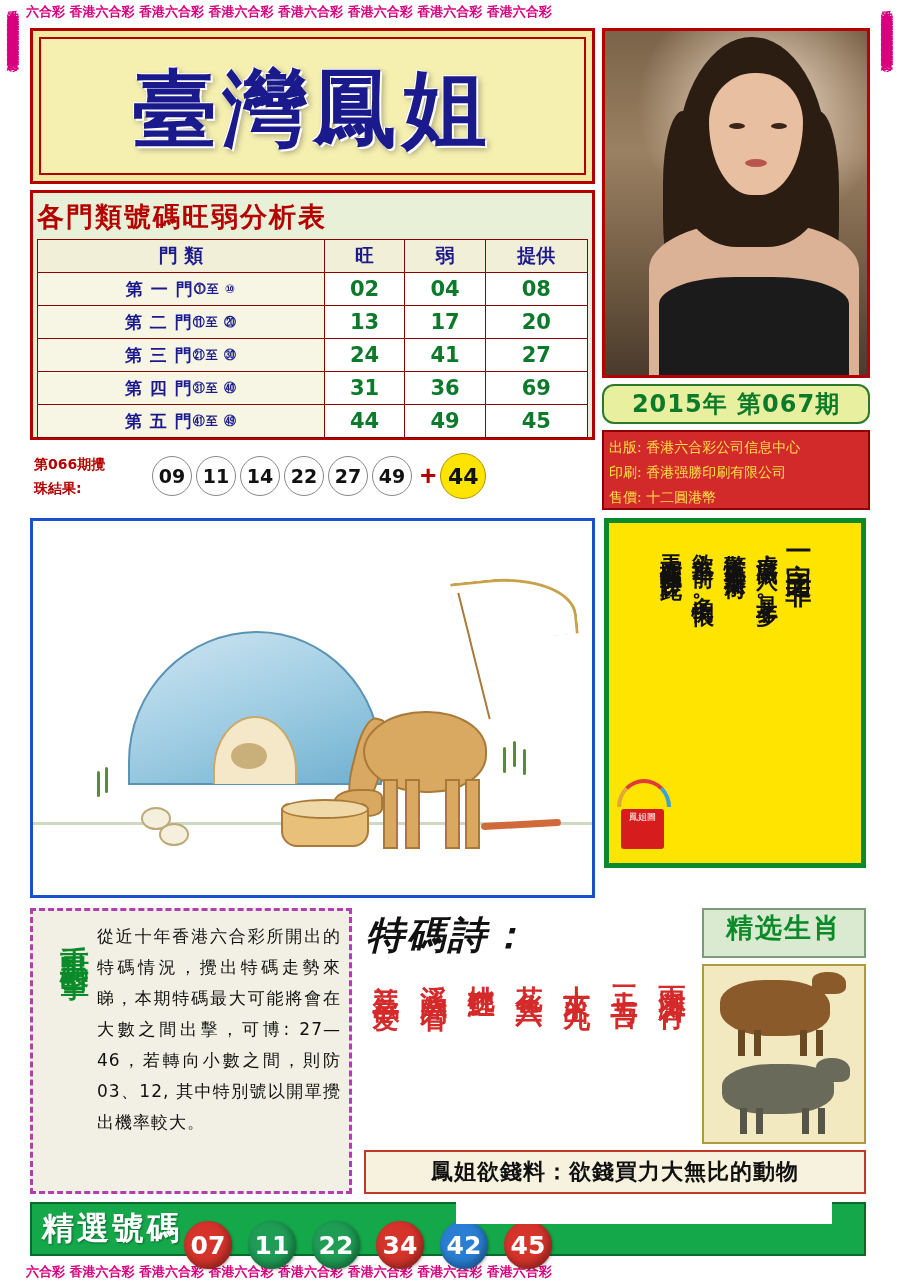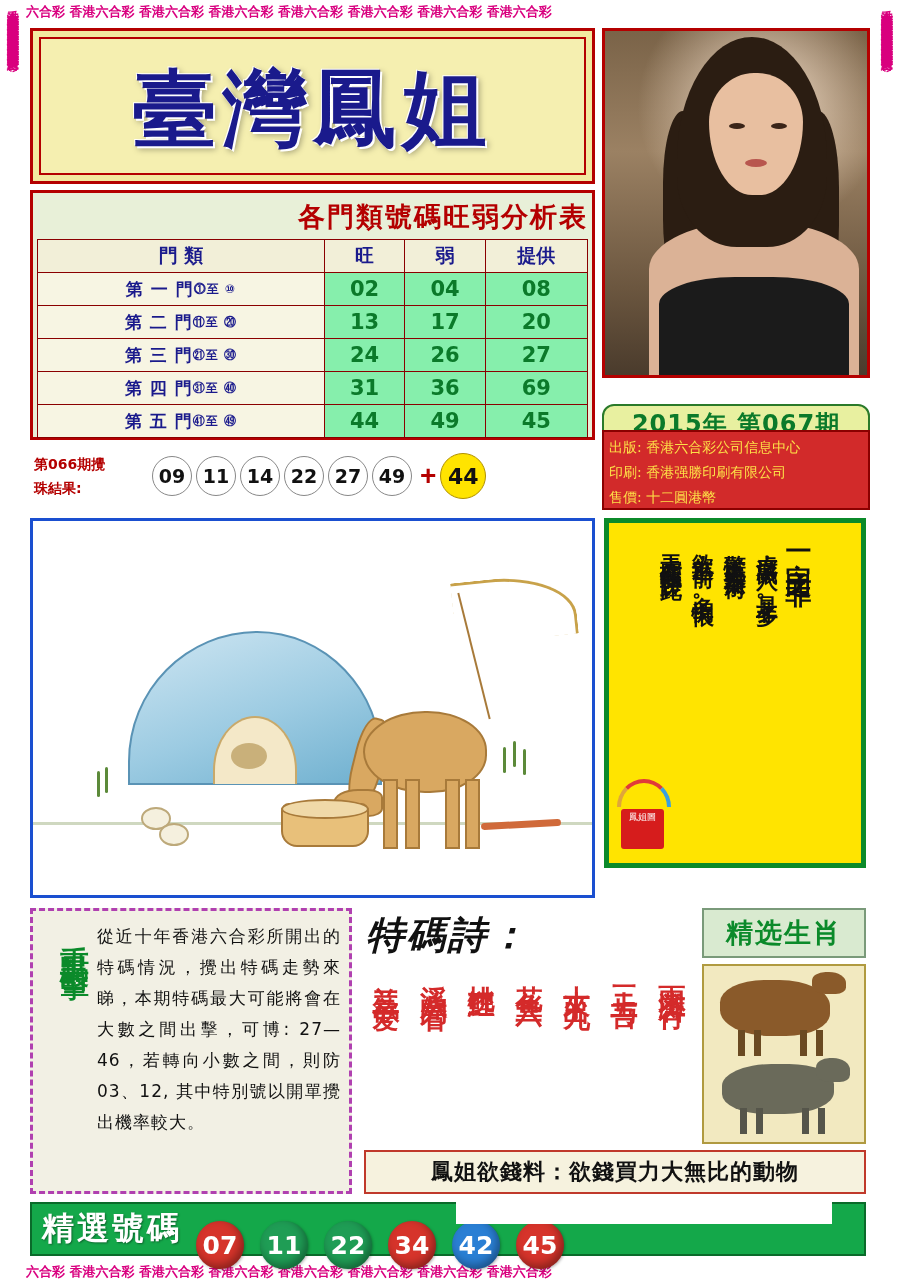--- a/index.html
+++ b/index.html
@@ -102,21 +102,21 @@
   .table-box {
     position: absolute;
     left: 0; top: 162px;
     width: 565px; height: 250px;
     background: #e8f0d8;
     border: 3px solid #b40000;
     box-sizing: border-box;
     padding: 4px;
   }
   .table-title {
-    text-align: right;
+    text-align: left;
     font-family: "DejaVu Sans", sans-serif;
     font-size: 27px;
     font-weight: bold;
     color: #b40000;
     letter-spacing: 2px;
     margin: 2px 0 4px 0;
   }
   table.analysis {
     width: 100%;
     border-collapse: collapse;
@@ -138,21 +138,21 @@
     font-size: 17px;
     color: #1a1a8c;
     font-weight: bold;
     background: #f7f5e3;
     letter-spacing: 1px;
   }
   table.analysis td.num {
     font-size: 21px;
     color: #0b7a2a;
     font-weight: bold;
-    background: #86efac;
+    background: #ffffff;
   }
   .rng {
     font-size: 12px;
     vertical-align: 2px;
   }
 
   
   .prev-box {
     position: absolute;
     left: 0; top: 416px;
@@ -280,21 +280,20 @@
     position: absolute;
     left: 572px; top: 356px;
     width: 268px; height: 40px;
     background: #e8f0a0;
     border: 2px solid #2a7a2a;
     box-sizing: border-box;
     border-radius: 12px;
     display: flex;
     align-items: center;
     justify-content: center;
-    margin-top: 20px;
   }
   .issue-text {
     font-family: "DejaVu Sans", sans-serif;
     font-size: 24px;
     font-weight: bold;
     color: #0b7a2a;
     letter-spacing: 1px;
   }
 
   
@@ -563,21 +562,21 @@
 
   
   .zodiac-title {
     position: absolute;
     left: 676px; top: 884px;
     width: 164px; height: 50px;
     background: #d9ead0;
     border: 2px solid #7a9a7a;
     box-sizing: border-box;
     display: flex;
-    align-items: center;
+    align-items: flex-start;
     justify-content: center;
   }
   .zodiac-title span {
     font-family: "DejaVu Sans", sans-serif;
     font-size: 27px;
     font-weight: bold;
     color: #0b8a2a;
     letter-spacing: 2px;
   }
   .zodiac-box {
@@ -654,21 +653,21 @@
     display: flex;
     align-items: center;
     padding: 0 10px;
   }
   .footer-label {
     font-family: "DejaVu Sans", sans-serif;
     font-size: 32px;
     font-weight: bold;
     color: #ffffff;
     letter-spacing: 3px;
-    margin-right: 14px;
+    margin-right: 2px;
     text-shadow: 1px 1px 2px rgba(0,0,0,0.4);
   }
   .fball {
     width: 48px; height: 48px;
     border-radius: 50%;
     display: inline-flex;
     align-items: center;
     justify-content: center;
     font-family: "DejaVu Sans", sans-serif;
     font-size: 25px;
@@ -739,21 +738,21 @@
             </tr>
             <tr>
               <td class="cat"><span>第 二 門</span><span class="rng">⑪至 ⑳</span></td>
               <td class="num">13</td>
               <td class="num">17</td>
               <td class="num">20</td>
             </tr>
             <tr>
               <td class="cat"><span>第 三 門</span><span class="rng">㉑至 ㉚</span></td>
               <td class="num">24</td>
-              <td class="num">26</td>
+              <td class="num">41</td>
               <td class="num">27</td>
             </tr>
             <tr>
               <td class="cat"><span>第 四 門</span><span class="rng">㉛至 ㊵</span></td>
               <td class="num">31</td>
               <td class="num">36</td>
               <td class="num">69</td>
             </tr>
             <tr>
               <td class="cat"><span>第 五 門</span><span class="rng">㊶至 ㊾</span></td>

